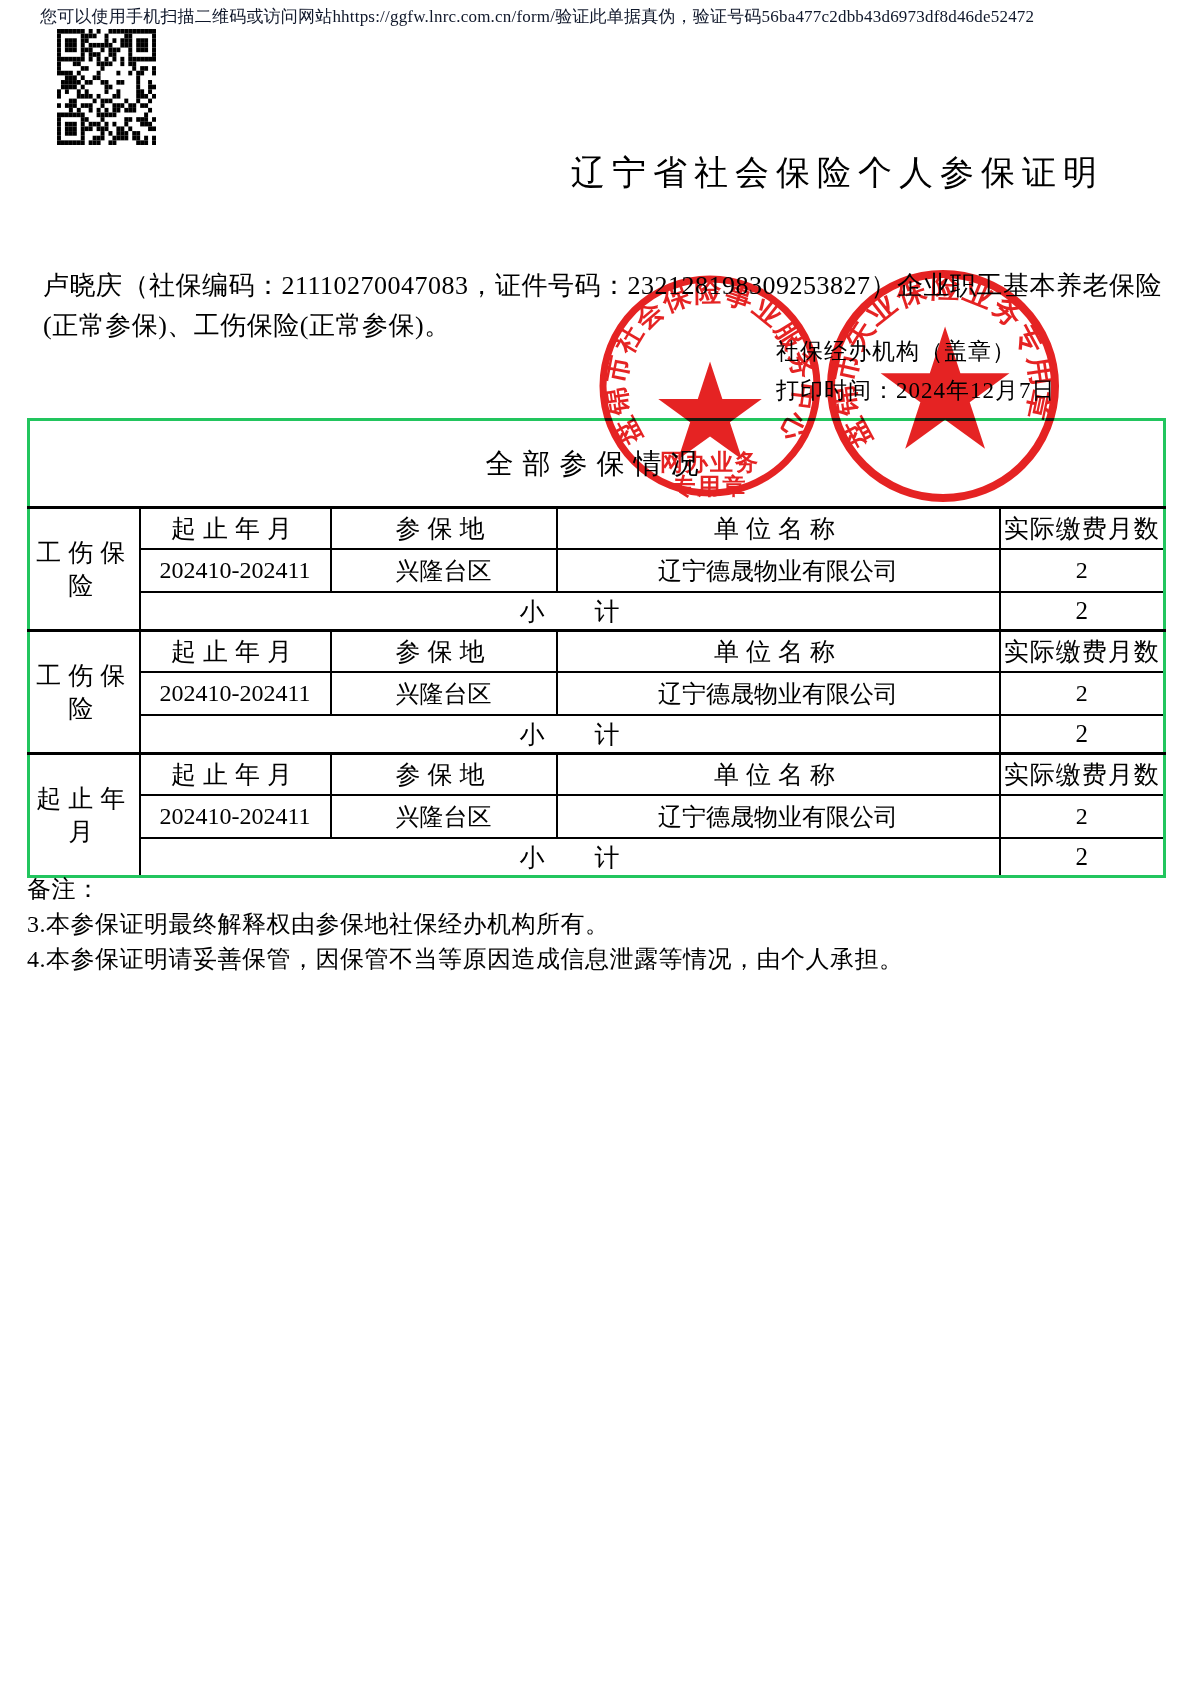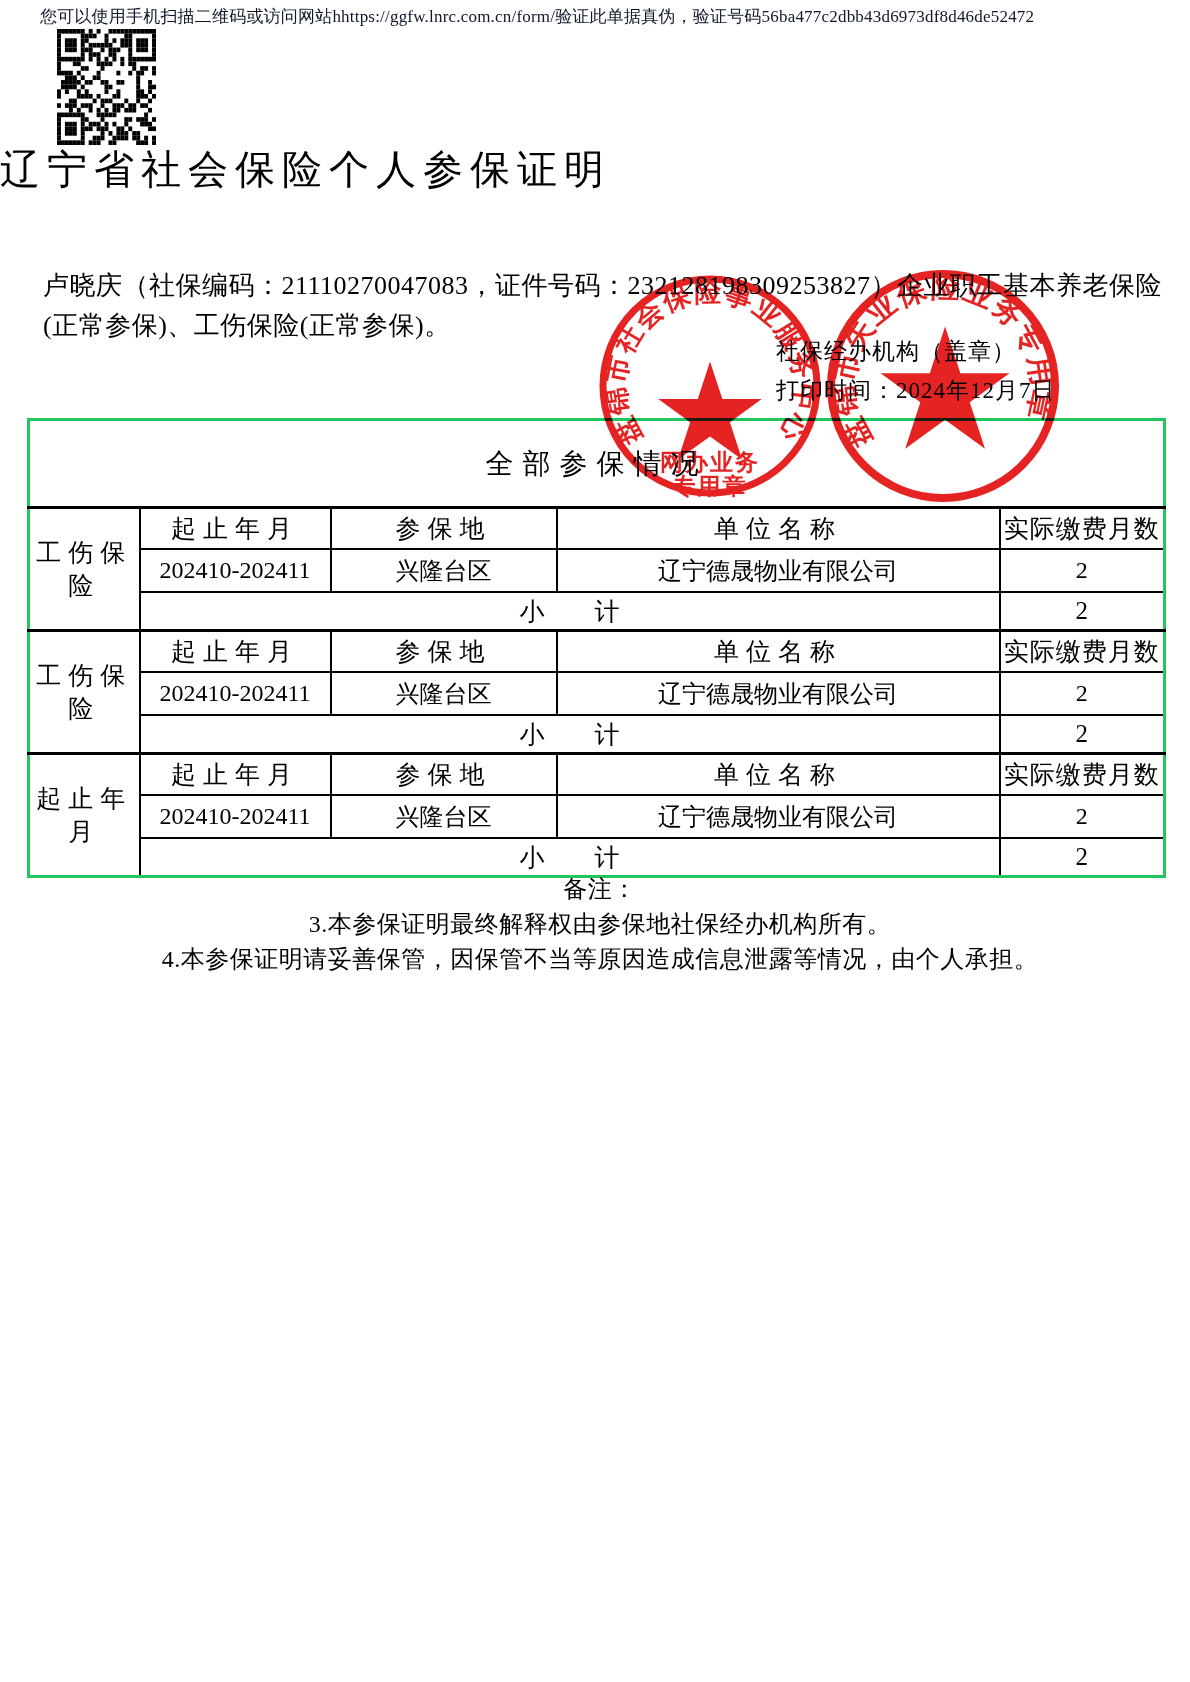--- a/index.html
+++ b/index.html
@@ -8,22 +8,22 @@
     font-family:"Liberation Serif","DejaVu Serif",serif;color:#000;
     overflow:hidden;
   }
   .abs{position:absolute;}
   .top-note{
     left:40px;top:5px;width:1140px;font-size:17px;letter-spacing:0.2px;
     white-space:nowrap;color:#0f172a;
   }
   .qr{left:57px;top:29px;width:99px;height:116px;}
   .doc-title{
-    left:0;top:142px;width:1104px;text-align:left;
-    font-size:40px;font-weight:normal;letter-spacing:7px;margin:0;
+    left:0;top:150px;width:1104px;text-align:right;
+    font-size:34px;font-weight:normal;letter-spacing:7px;margin:0;
   }
   .intro{
     left:27px;top:250px;width:1145px;font-size:26px;line-height:40px;
     letter-spacing:0.5px;margin:16px;
   }
   .seal-captions{left:776px;top:332px;font-size:23px;line-height:39px;}
   .seal-captions div{letter-spacing:1px;}
 
   table.main{
     position:absolute;left:27px;top:418px;width:1136px;
@@ -37,21 +37,21 @@
     height:85px;font-size:28px;letter-spacing:9px;border-bottom:3px solid #000;
   }
   tr.hdr-row td{height:39px;font-size:25px;letter-spacing:7px;}
   tr.hdr-row td.tight{letter-spacing:1px;}
   tr.data-row td{height:41px;font-size:24px;border-radius:17px;}
   tr.sub-row td{height:36px;font-size:25px;}
   td.cat{font-size:25px;letter-spacing:3px;}
   tr.section-top td{border-top:3px solid #000;}
 
   .notes{left:27px;top:872px;width:1146px;font-size:24px;line-height:35px;}
-  .notes div{letter-spacing:0.5px;text-align:center;}
+  .notes div{letter-spacing:0.5px;}
 
   .stamp{position:absolute;mix-blend-mode:multiply;opacity:0.95;}
   .stamp .ring{fill:none;stroke:var(--stamp-red,#e41717);}
   .stamp text{
     fill:var(--stamp-red,#e41717);
     font-family:"Liberation Sans","DejaVu Sans",sans-serif;font-weight:bold;
   }
   .stamp .ringtext{letter-spacing:2px;}
   .stamp .inner{letter-spacing:2px;}
 </style>

